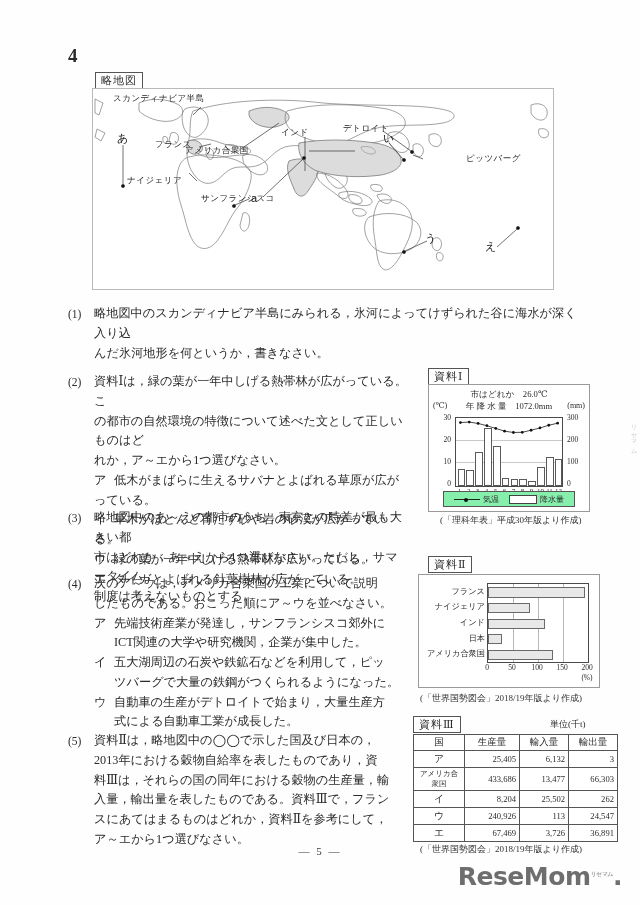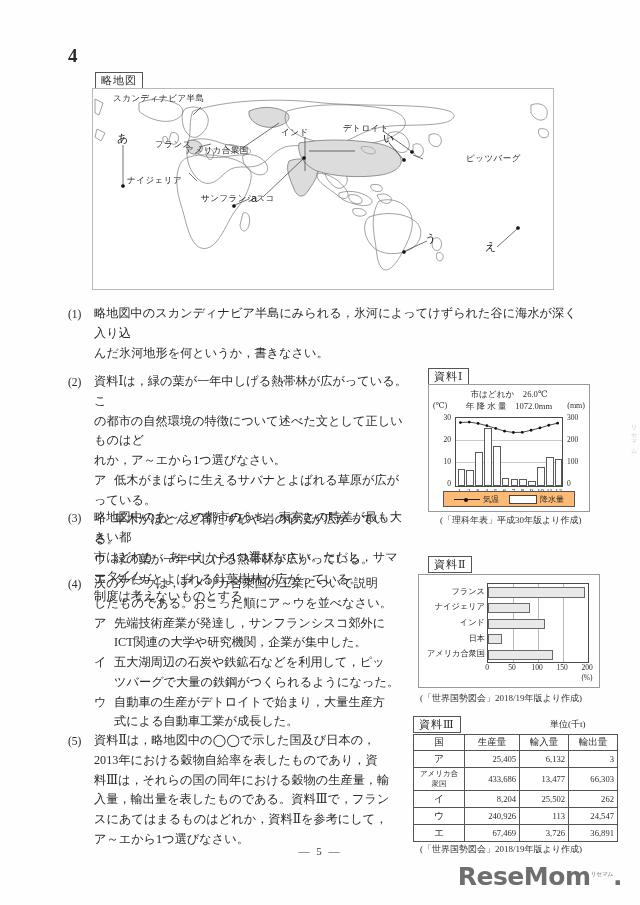--- a/index.html
+++ b/index.html
@@ -74,21 +74,21 @@
     border:1px solid #4a4a4a;background:#fff;}
   .c1-grid{position:absolute;left:0;right:0;height:0;border-top:1px solid #c9c9c9;}
   .bar{position:absolute;bottom:0;background:#fff;border:1px solid #5a5a5a;}
   .tickL{position:absolute;font-size:7.5px;text-align:right;width:18px;}
   .tickR{position:absolute;font-size:7.5px;text-align:left;width:20px;}
   .xlab{position:absolute;font-size:7px;text-align:center;}
   .xunit{position:absolute;font-size:7px;}
   .legend1{
     position:absolute;left:14px;right:14px;bottom:4px;height:14px;
     border:1px solid #555;display:flex;align-items:center;
-    justify-content:space-evenly;font-size:8px;background:#fdba74;font-family:Liberation Serif, serif;
+    justify-content:space-evenly;font-size:8px;background:#86efac;font-family:Liberation Serif, serif;
   }
   .lg-line{display:inline-block;width:26px;height:0;border-top:1px solid #222;
     position:relative;vertical-align:middle;margin-right:3px;}
   .lg-line:after{content:"";position:absolute;left:10px;top:-2px;width:4px;height:4px;
     background:#111;border-radius:50%;}
   .lg-box{display:inline-block;width:26px;height:7px;border:1px solid #444;
     background:#fff;margin-right:3px;vertical-align:middle;}
 
   
   .c2-plot{position:absolute;border:1px solid #4a4a4a;background:#fff;}

